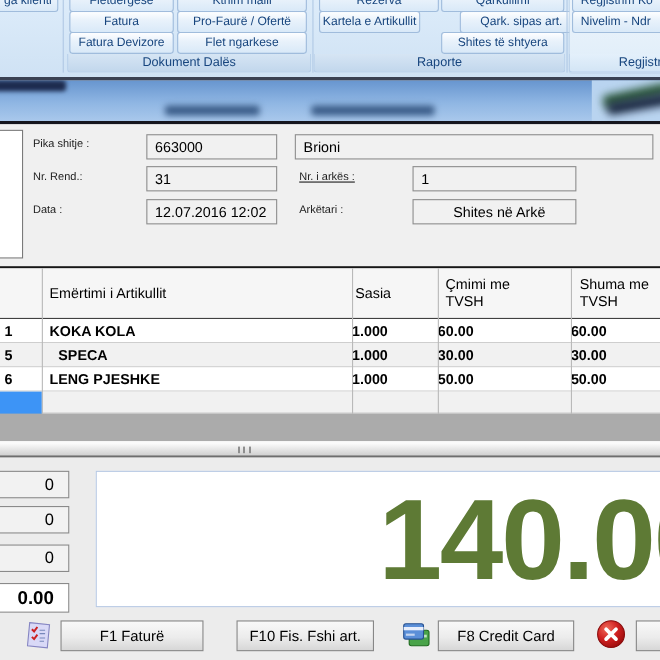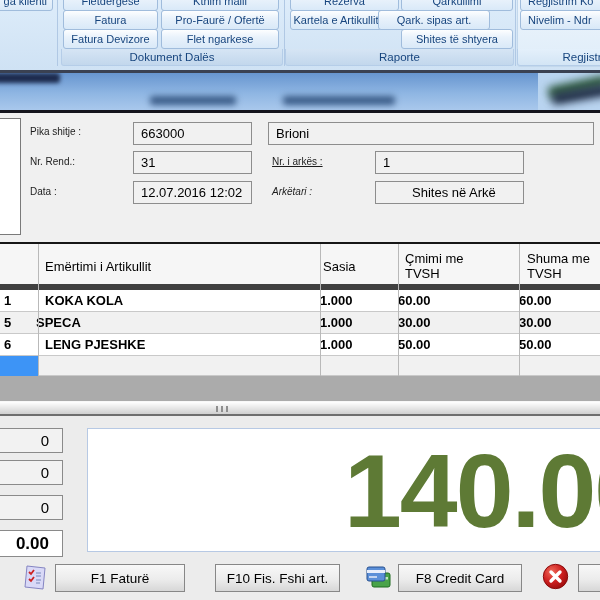--- a/index.html
+++ b/index.html
@@ -33,21 +33,21 @@
   .formsec{position:absolute;left:0;top:113px;width:600px;height:129px;background:#f0f0f0;}
   .cutpanel{position:absolute;left:-8px;top:5px;width:27px;height:115px;background:#fff;border:1px solid #7a7a7a;}
   .flabel{position:absolute;font-size:10px;color:#1c1c1c;white-space:nowrap;}
   .field{position:absolute;box-sizing:border-box;height:23px;border:1px solid #8d8d8d;background:#f1f1f1;
          font-size:13px;color:#000;line-height:21px;padding-left:7px;white-space:nowrap;overflow:hidden;}
 
   
   .tablesec{position:absolute;left:0;top:242px;width:600px;height:159px;background:#fff;
             border-top:2px solid #161616;box-sizing:border-box;}
   .thead{position:absolute;left:0;top:0;width:600px;height:46px;background:#f6f6f6;
-         border-bottom:6px solid #404040;box-sizing:border-box;}
+         border-bottom:1px solid #404040;box-sizing:border-box;}
   .th{position:absolute;font-size:13px;color:#000;line-height:15px;}
   .tr{position:absolute;left:0;width:600px;height:22px;border-bottom:1px solid #c9c9c9;box-sizing:border-box;background:#fff;}
   .tr.alt{background:#f1f1f1;}
   .td{position:absolute;top:0;height:22px;font-size:13px;font-weight:bold;color:#000;line-height:21px;
       box-sizing:border-box;white-space:nowrap;}
   .num{text-align:left;}
   .vline{position:absolute;width:1px;background:#b9b9b9;top:0;}
   .selcell{position:absolute;left:0;width:38px;height:21px;}
   .tfill{position:absolute;left:0;top:132px;width:600px;height:25px;background:#ababab;}
 
@@ -85,21 +85,21 @@
     <div class="rbtn" style="left:63px;top:29px;width:95px;">Fatura Devizore</div>
 
     <div class="rbtn" style="left:161px;top:-9px;width:118px;">Kthim malli</div>
     <div class="rbtn" style="left:161px;top:10px;width:118px;">Pro-Faurë / Ofertë</div>
     <div class="rbtn" style="left:161px;top:29px;width:118px;">Flet ngarkese</div>
 
     <div class="rbtn" style="left:290px;top:-9px;width:109px;">Rezerva</div>
     <div class="rbtn" style="left:290px;top:10px;width:92px;">Kartela e Artikullit</div>
 
     <div class="rbtn" style="left:401px;top:-9px;width:112px;">Qarkullimi</div>
-    <div class="rbtn" style="left:378px;top:10px;width:112px;">Qark. sipas art.</div>
+    <div class="rbtn" style="left:418px;top:10px;width:112px;">Qark. sipas art.</div>
     <div class="rbtn" style="left:401px;top:29px;width:112px;">Shites të shtyera</div>
 
     <div class="rpanel"></div>
     <div class="rbtn leftal" style="left:520px;top:-9px;width:127px;">Regjistrim Ko</div>
     <div class="rbtn leftal" style="left:520px;top:10px;width:127px;">Nivelim - Ndr</div>
 
     <div class="vsep" style="left:57px;"></div>
     <div class="vsep" style="left:284px;"></div>
     <div class="vsep" style="left:515px;"></div>
 
@@ -124,42 +124,42 @@
     <div class="field" style="left:133px;top:9px;width:119px;">663000</div>
     <div class="field" style="left:268px;top:9px;width:326px;">Brioni</div>
 
     <div class="flabel" style="left:30px;top:43px;">Nr. Rend.:</div>
     <div class="field" style="left:133px;top:38px;width:119px;">31</div>
     <div class="flabel" style="left:272px;top:43px;text-decoration:underline;">Nr. i arkës :</div>
     <div class="field" style="left:375px;top:38px;width:149px;">1</div>
 
     <div class="flabel" style="left:30px;top:73px;">Data :</div>
     <div class="field" style="left:133px;top:68px;width:119px;">12.07.2016 12:02</div>
-    <div class="flabel" style="left:272px;top:73px;font-style:italic;">Arkëtari :</div>
+    <div class="flabel" style="left:272px;top:73px;">Arkëtari :</div>
     <div class="field" style="left:375px;top:68px;width:149px;padding-left:36px;">Shites në Arkë</div>
   </div>
 
   <div class="tablesec">
     <div class="thead">
       <div class="th" style="left:45px;top:15px;">Emërtimi i Artikullit</div>
       <div class="th" style="left:323px;top:15px;">Sasia</div>
       <div class="th" style="left:405px;top:7px;width:80px;">Çmimi me TVSH</div>
       <div class="th" style="left:527px;top:7px;width:80px;">Shuma me TVSH</div>
     </div>
 
     <div class="tr" style="top:46px;">
       <div class="td" style="left:0;width:38px;padding-left:4px;">1</div>
       <div class="td" style="left:38px;width:282px;padding-left:7px;">KOKA KOLA</div>
       <div class="td num" style="left:320px;width:78px;padding-right:6px;">1.000</div>
       <div class="td num" style="left:398px;width:121px;padding-right:7px;">60.00</div>
       <div class="td num" style="left:519px;width:116px;padding-right:7px;">60.00</div>
     </div>
     <div class="tr alt" style="top:68px;">
       <div class="td" style="left:0;width:38px;padding-left:4px;">5</div>
-      <div class="td" style="left:31px;width:282px;padding-left:5px;">SPECA</div>
+      <div class="td" style="left:48px;width:282px;padding-left:5px;">SPECA</div>
       <div class="td num" style="left:320px;width:78px;padding-right:6px;">1.000</div>
       <div class="td num" style="left:398px;width:121px;padding-right:7px;">30.00</div>
       <div class="td num" style="left:519px;width:116px;padding-right:7px;">30.00</div>
     </div>
     <div class="tr" style="top:90px;">
       <div class="td" style="left:0;width:38px;padding-left:4px;">6</div>
       <div class="td" style="left:38px;width:282px;padding-left:7px;">LENG PJESHKE</div>
       <div class="td num" style="left:320px;width:78px;padding-right:6px;">1.000</div>
       <div class="td num" style="left:398px;width:121px;padding-right:7px;">50.00</div>
       <div class="td num" style="left:519px;width:116px;padding-right:7px;">50.00</div>

